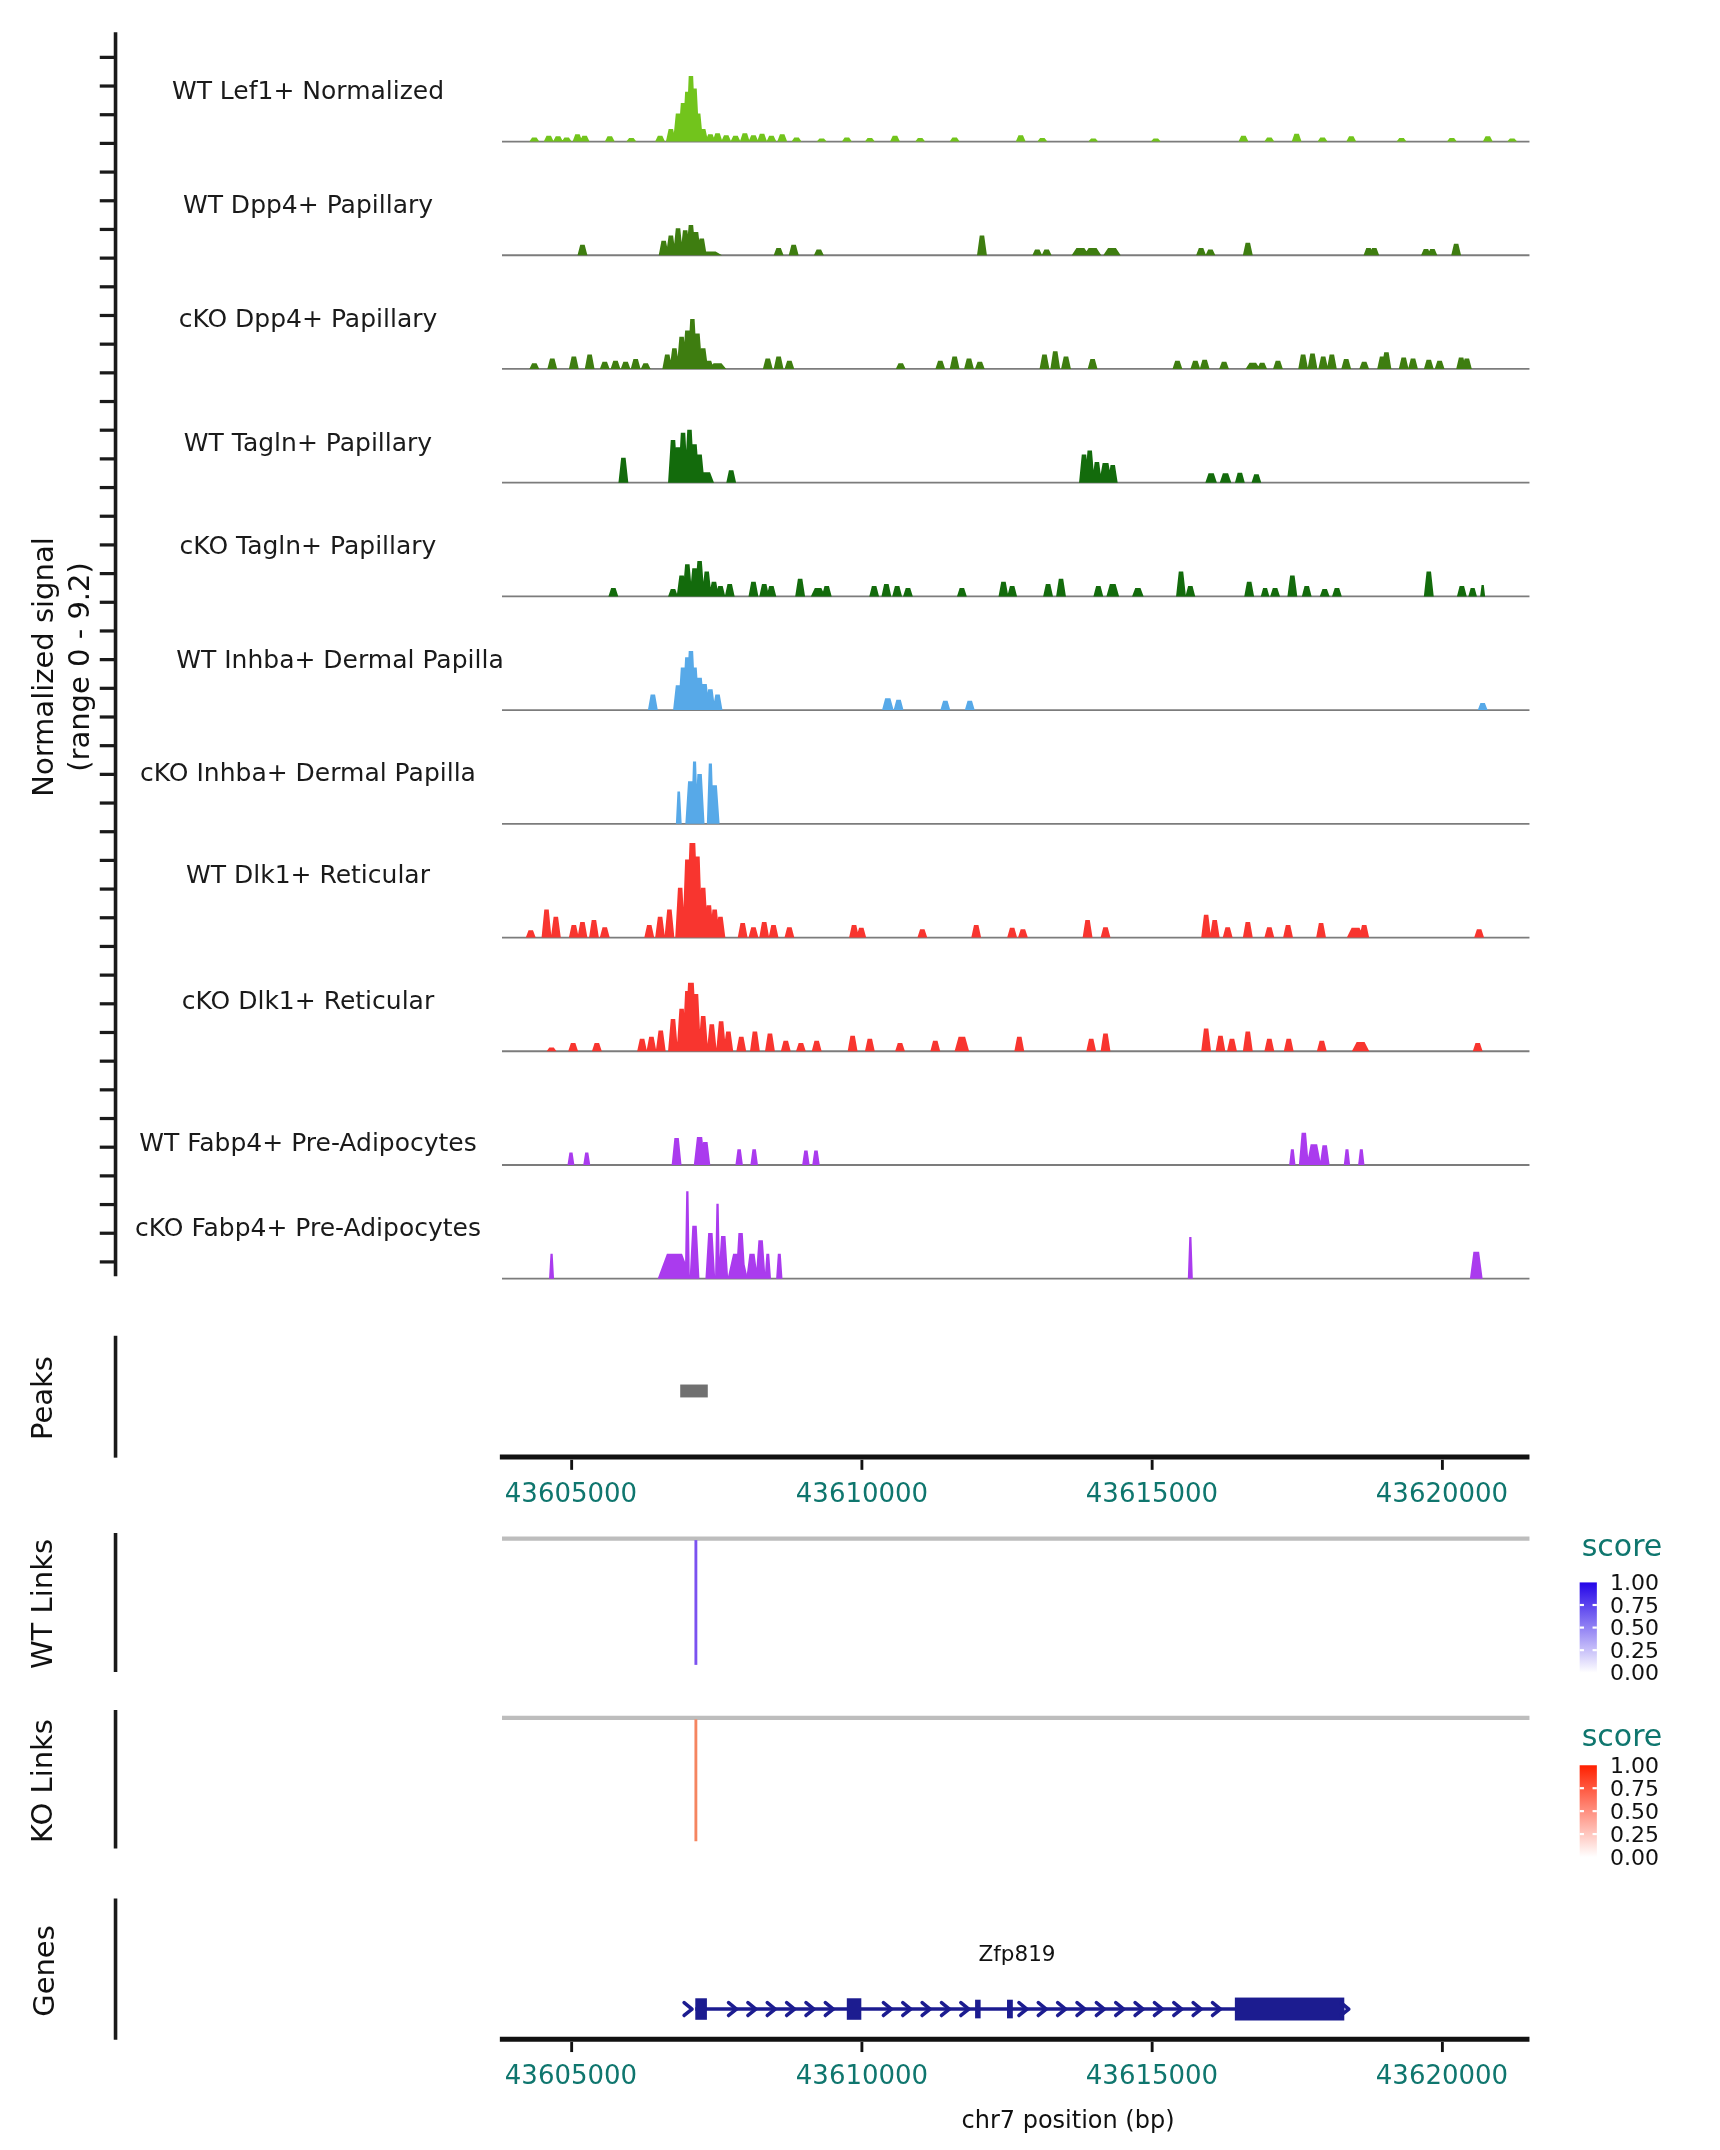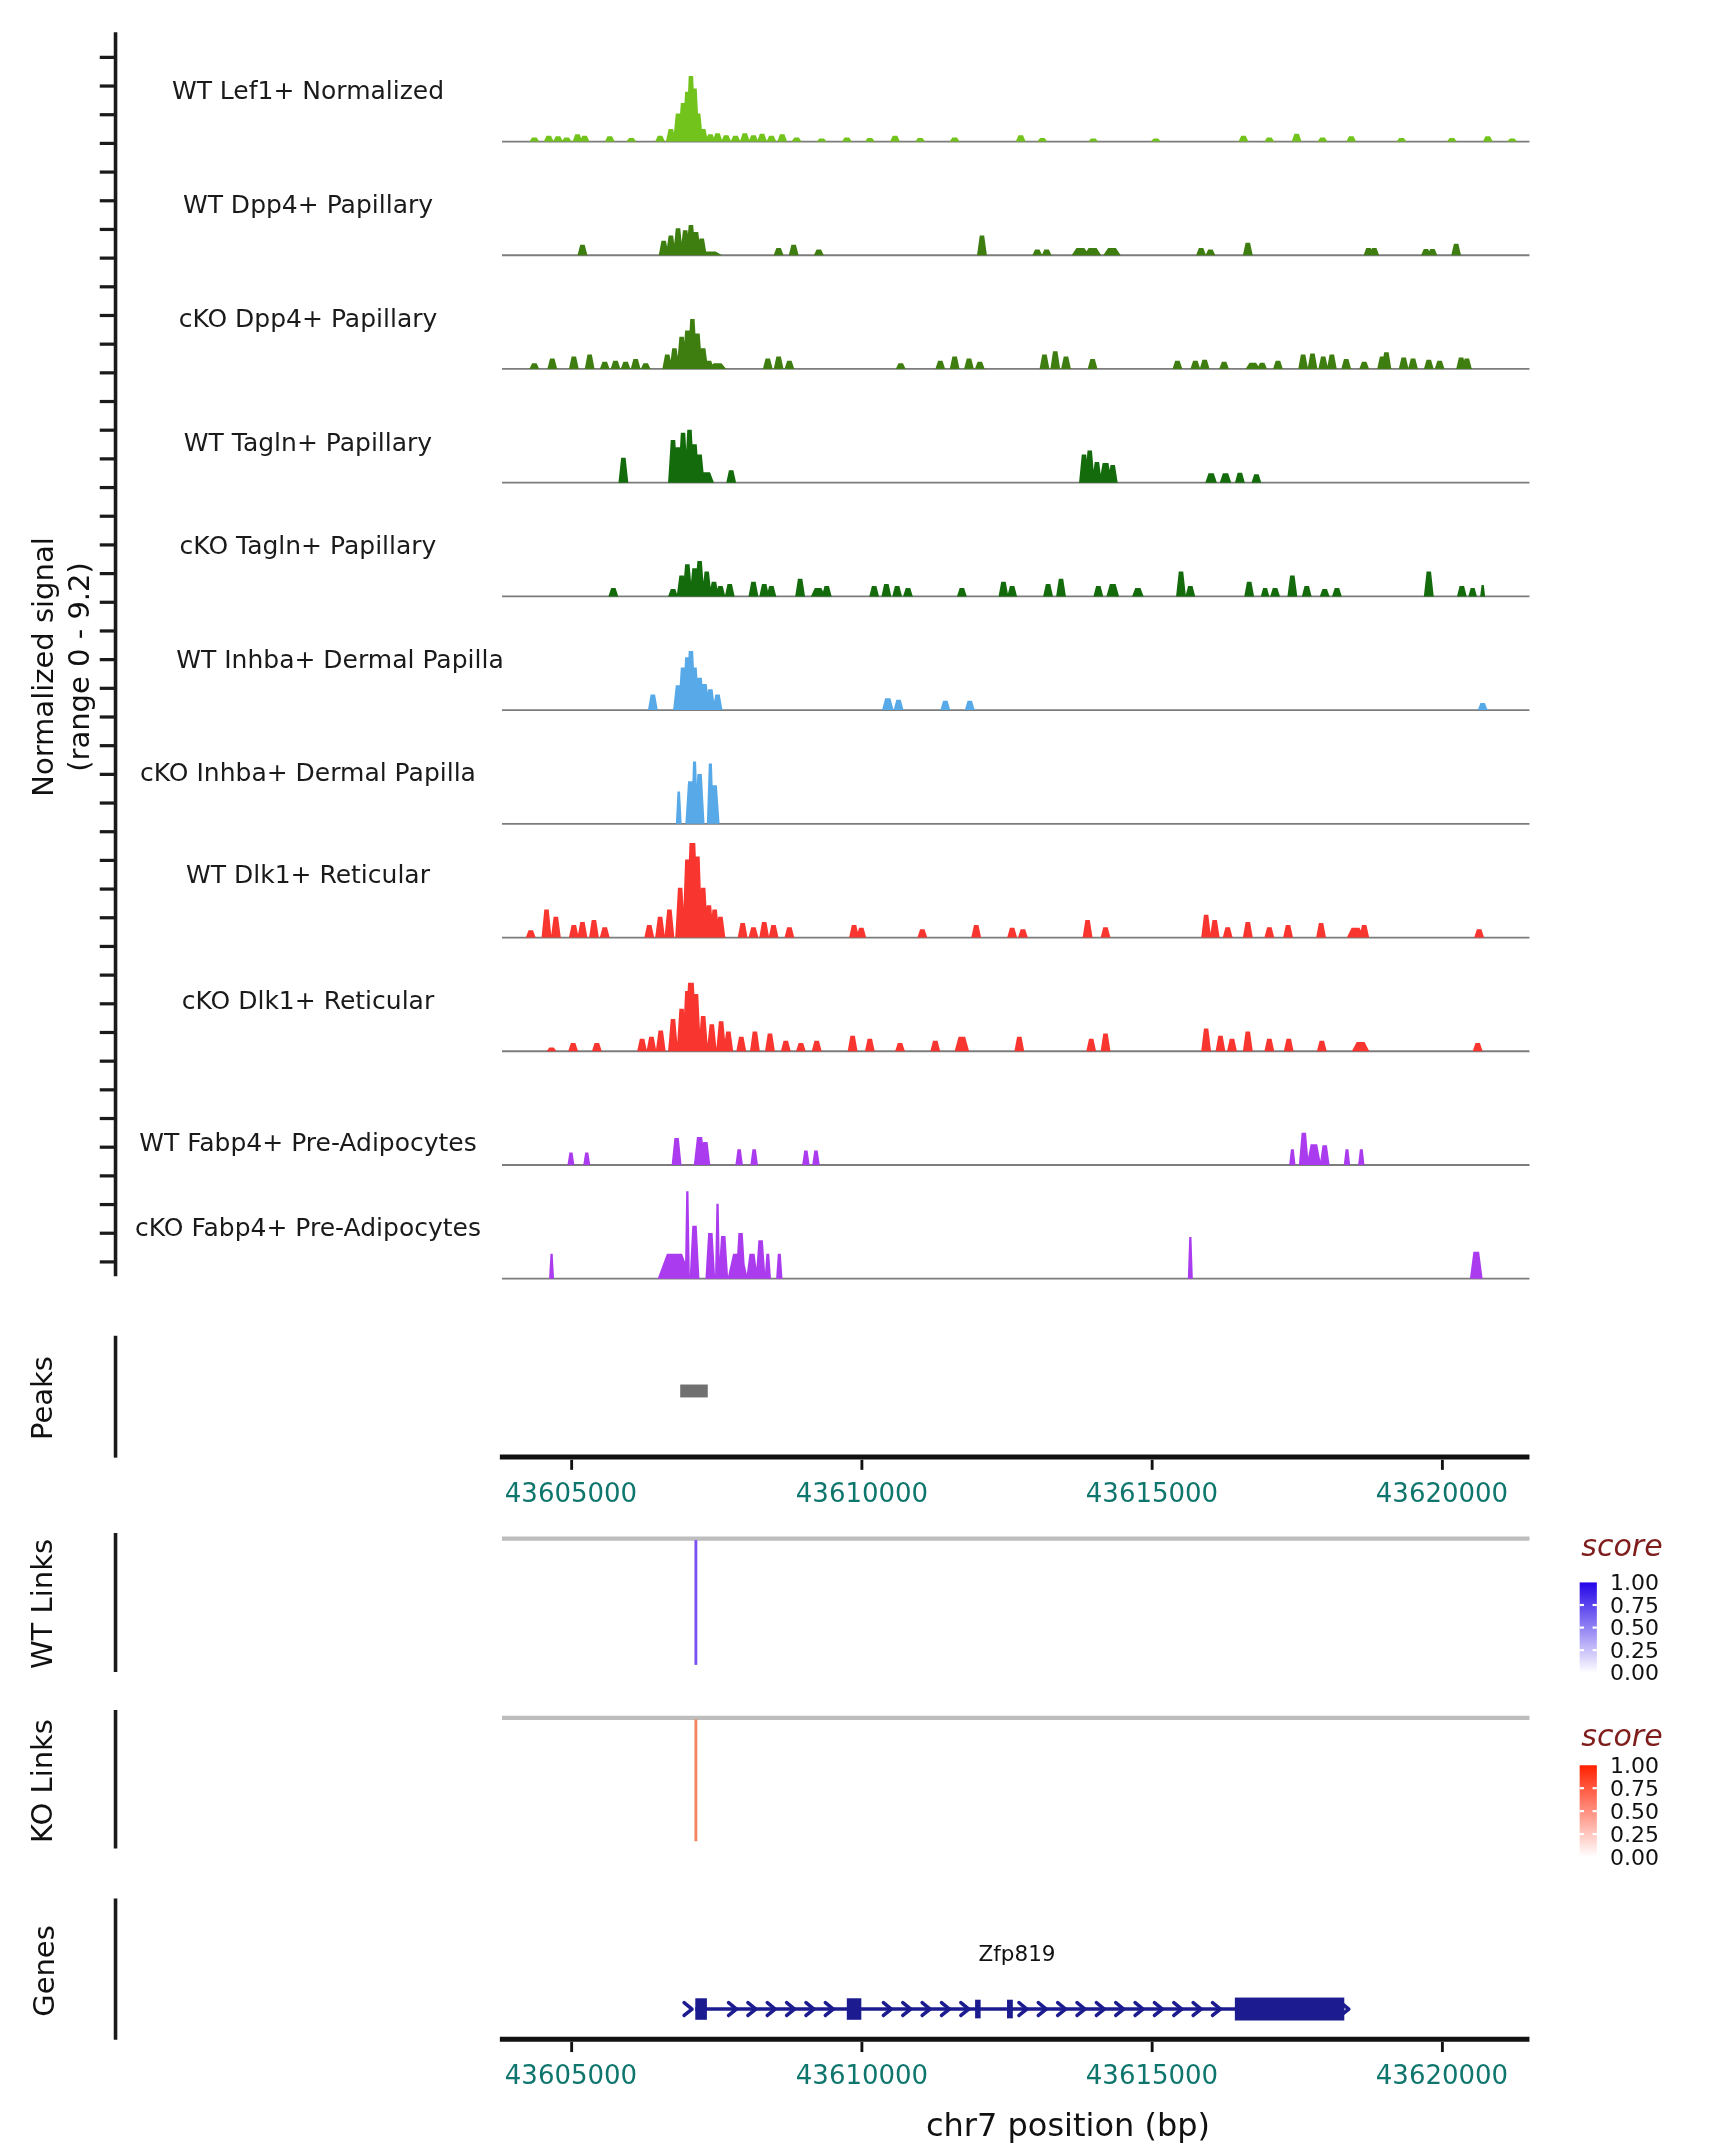--- a/index.html
+++ b/index.html
@@ -6,22 +6,22 @@
   #fig{position:relative;width:1721px;height:2151px;background:#ffffff;
        font-family:"DejaVu Sans","Liberation Sans",sans-serif;overflow:hidden;}
   #chart-svg{position:absolute;left:0;top:0;width:1721px;height:2151px;}
   .track-label{position:absolute;left:86px;width:444px;text-align:center;
        font-size:25px;color:#1a1a1a;white-space:nowrap;}
   .side-label{position:absolute;width:287px;text-align:center;font-size:29px;color:#111;
        transform:rotate(-90deg);white-space:nowrap;}
   .ylab{position:absolute;width:645px;text-align:center;font-size:29px;color:#111;
        transform:rotate(-90deg);line-height:36px;white-space:nowrap;}
   .xt{position:absolute;transform:translateX(-50%);font-size:26px;color:#0f766e;white-space:nowrap;}
-  .xlabel{position:absolute;transform:translateX(-50%);font-size:32px;color:#111;white-space:nowrap;}
-  .legend-title{position:absolute;transform:translateX(-50%);font-size:30px;color:#7f1d1d;font-style:italic;}
+  .xlabel{position:absolute;transform:translateX(-50%);font-size:24px;color:#111;white-space:nowrap;}
+  .legend-title{position:absolute;transform:translateX(-50%);font-size:30px;color:#0f766e;}
   .leg-tick{position:absolute;left:1610px;font-size:22px;color:#111;}
   .gene-name{position:absolute;transform:translateX(-50%);font-size:21.5px;color:#111;}
 </style>
 </head>
 <body>
 
 <div id="fig">
 
   <svg id="chart-svg" viewBox="0 0 2400 3000">
       <defs>

